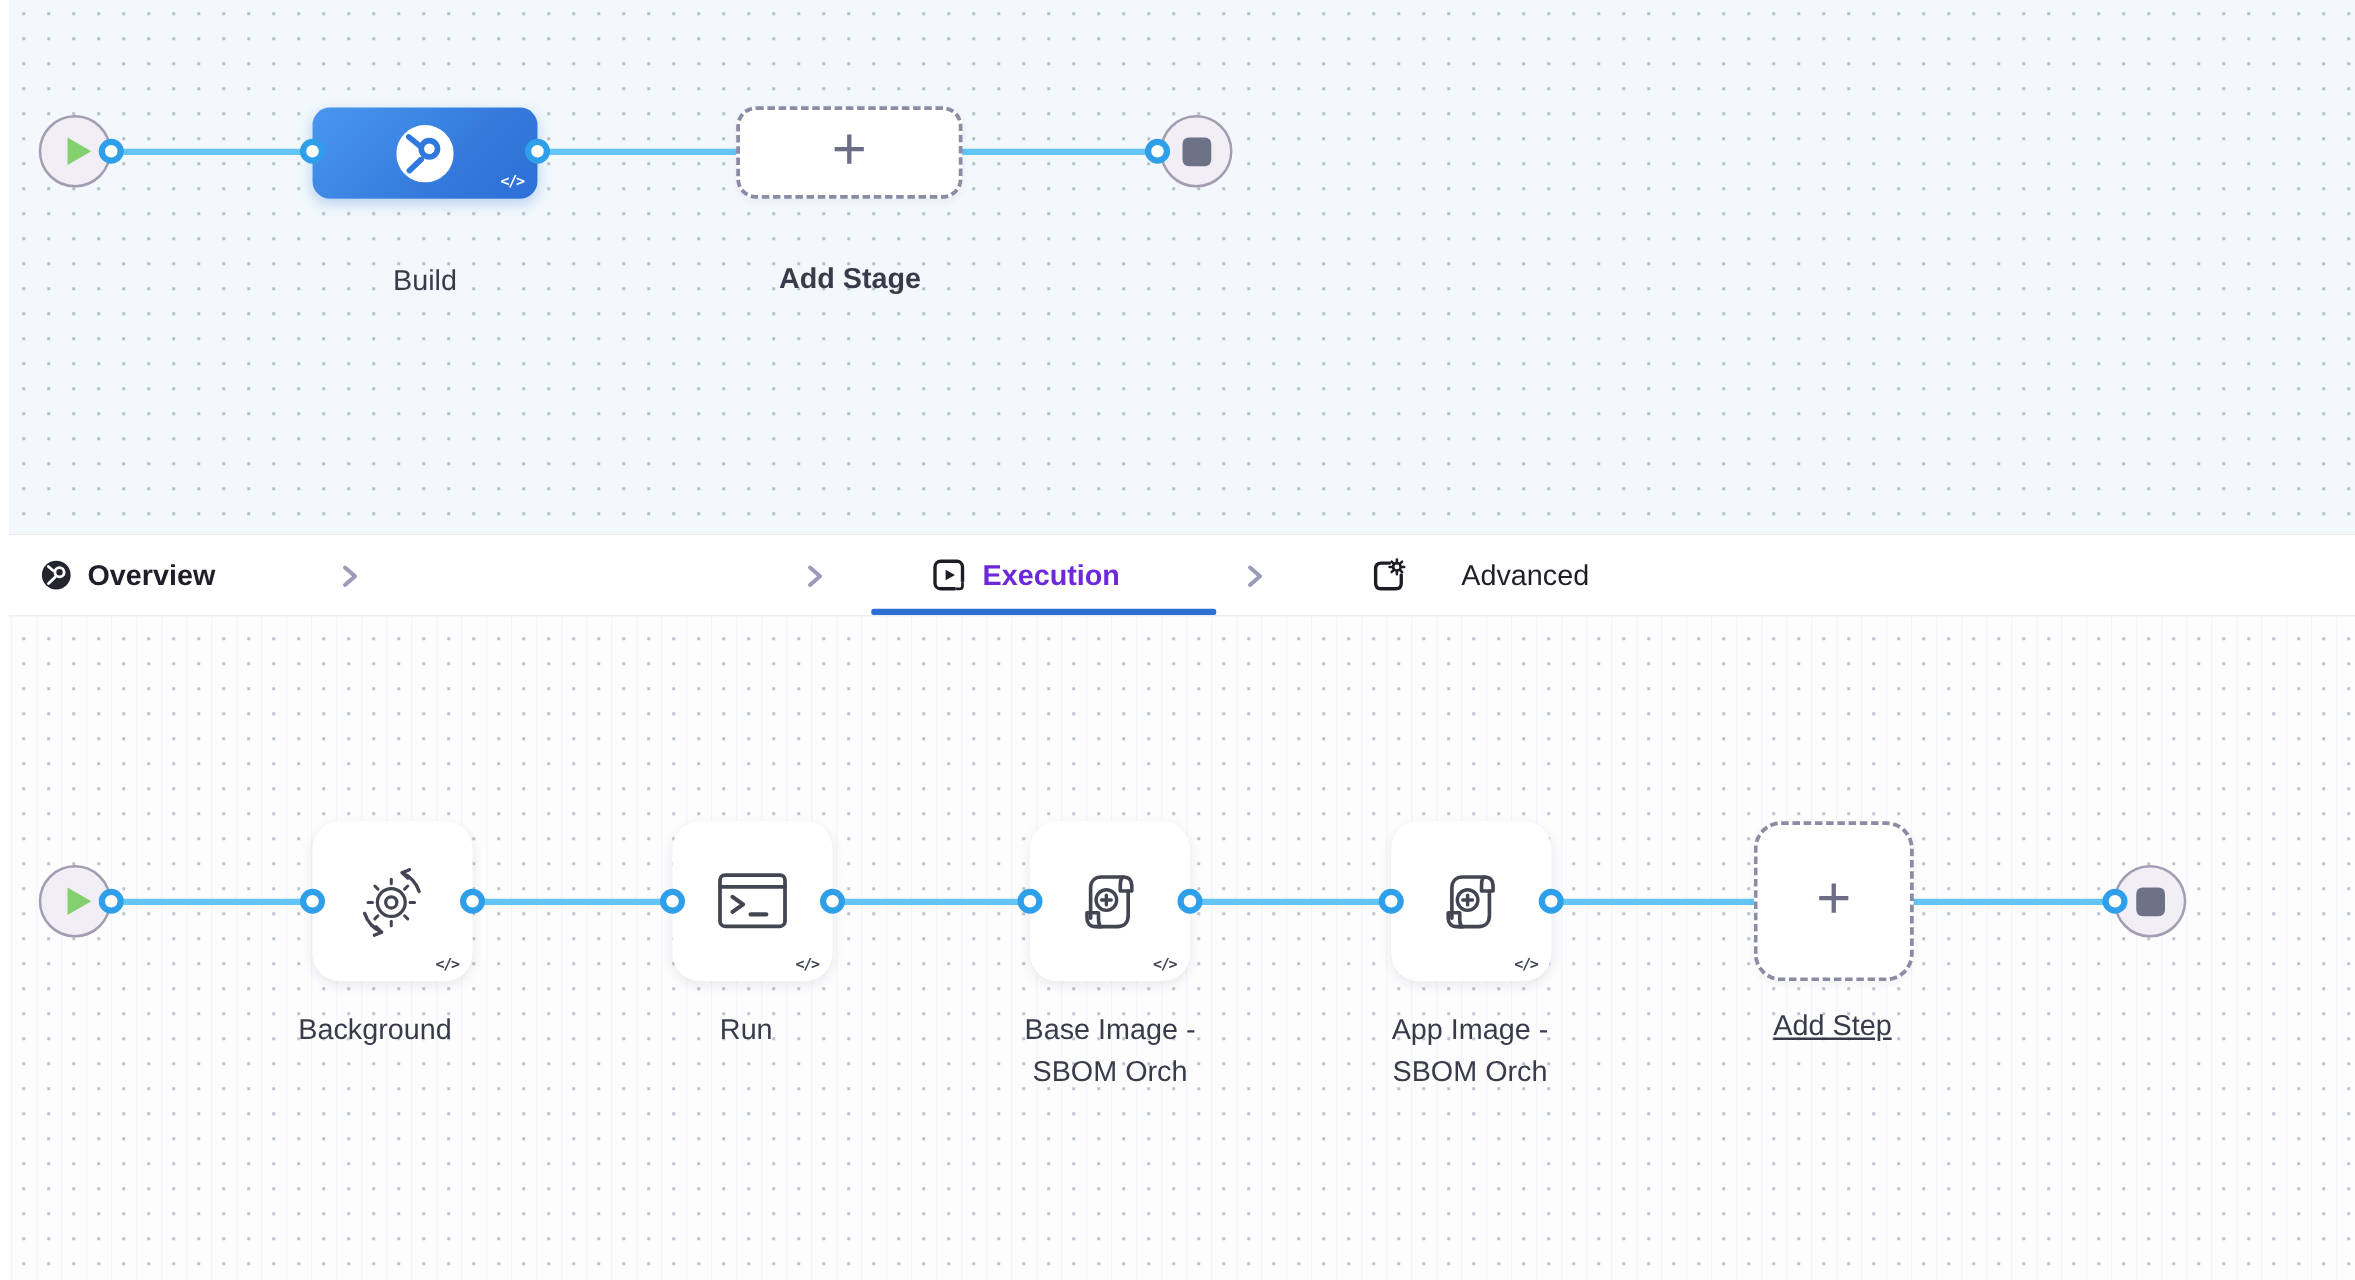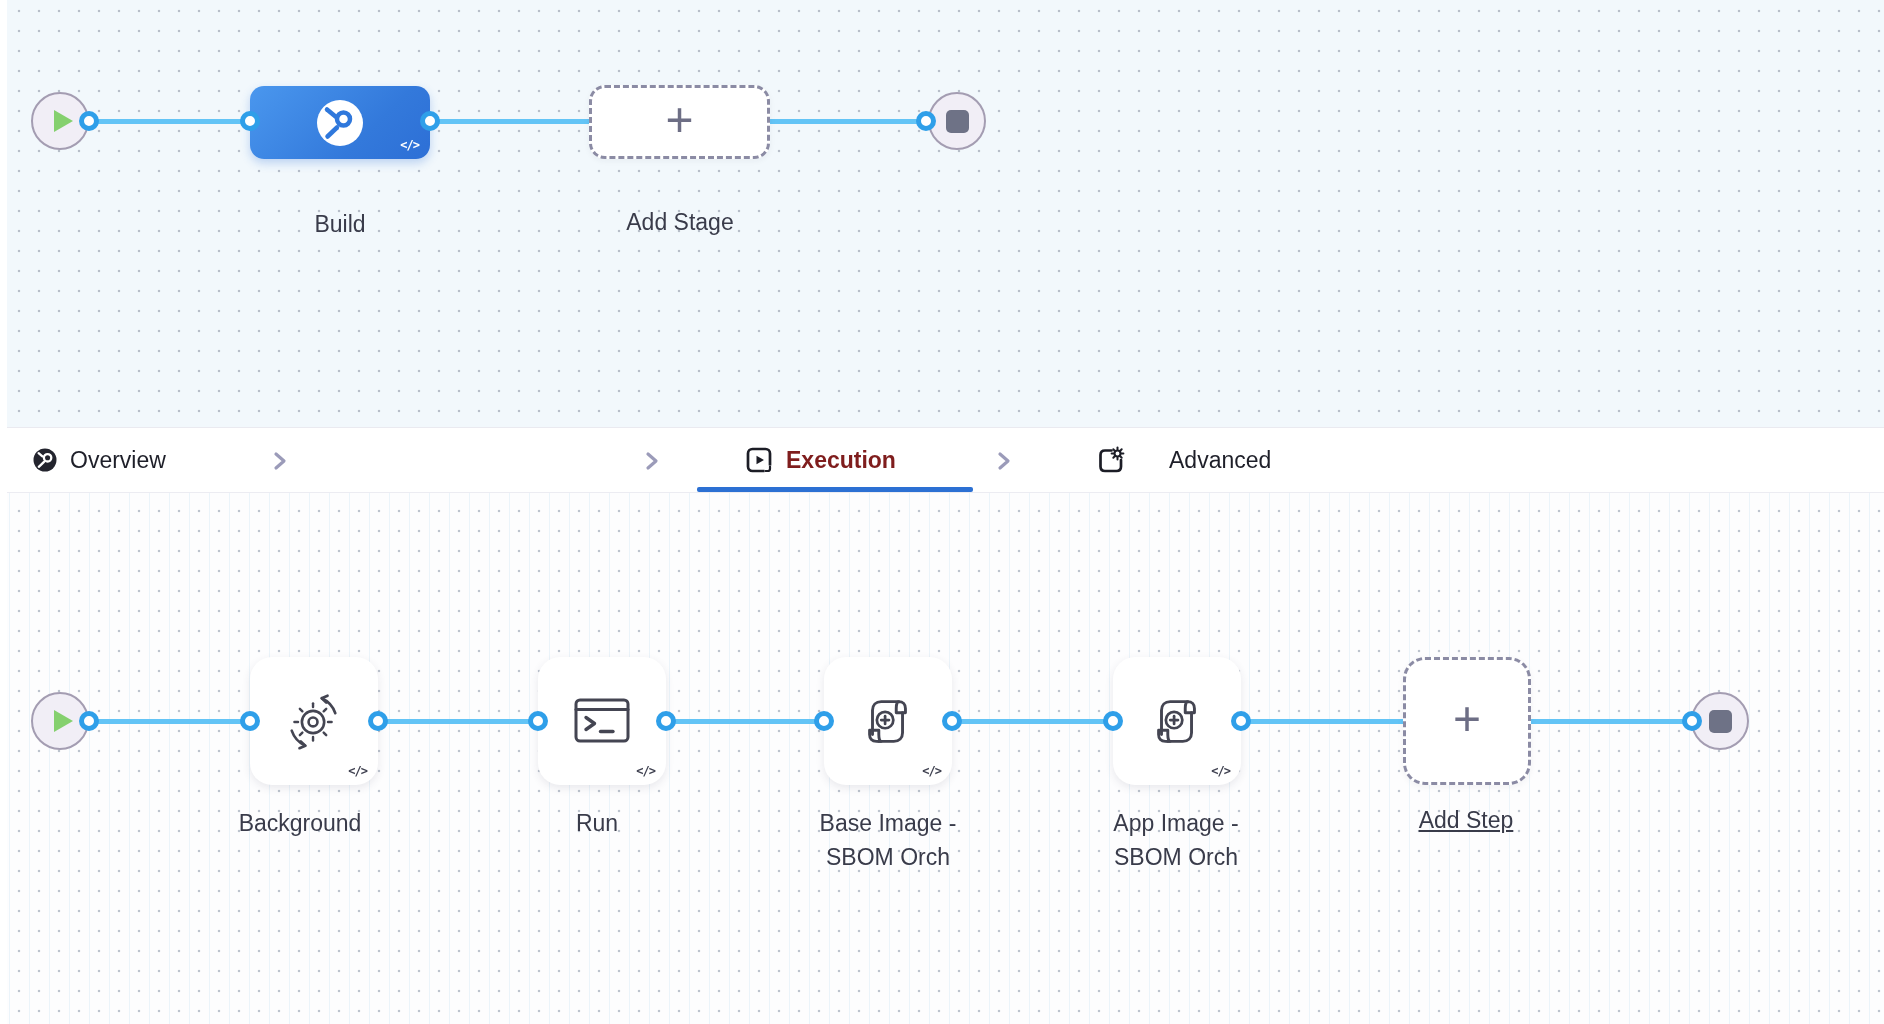--- a/index.html
+++ b/index.html
@@ -38,21 +38,21 @@
   .code-badge.light{color:#fff;}
   .code-badge.dark{color:#3f4150;}
   .node-label{position:absolute;transform:translateX(-50%);font-size:23px;line-height:34px;
       color:#393b4a;text-align:center;width:190px;z-index:2;}
 
   
   .tab-bar{position:absolute;left:0;top:427px;width:1884px;height:66px;background:#fff;
       border-top:1px solid #eaeaf0;border-bottom:1px solid #ececf2;box-sizing:border-box;z-index:5;}
   .tab{position:absolute;top:0;height:100%;display:flex;align-items:center;gap:13px;
       font-size:23px;color:#1e1f29;cursor:pointer;}
-  .tab.active{font-weight:700;color:#7f1d1d;justify-content:space-between;}
+  .tab.active{font-weight:700;color:#6d28d9;justify-content:space-between;}
   .tab-chevron{position:absolute;top:22px;width:20px;height:22px;}
   .tab-underline{position:absolute;left:697px;bottom:0;width:276px;height:5px;background:#2c70d3;border-radius:2px;}
 
   svg{display:block;}
 </style>
 </head>
 <body>
 
 <div class="app">
 
@@ -83,26 +83,26 @@
     <div class="add-box" style="left:589px;top:85px;width:181px;height:74px;border-radius:16px;">
       <span class="plus">+</span>
     </div>
 
     <div class="connector" style="left:916px;top:111px;"></div>
     <div class="terminal-node" style="left:928px;top:92px;">
       <span class="stop-square"></span>
     </div>
 
     <div class="node-label" style="left:340px;top:207px;">Build</div>
-    <div class="node-label" style="left:680px;top:205px;">Add Stage</div>
+    <div class="node-label" style="left:680px;top:205px;font-weight:bold;">Add Stage</div>
   </div>
 
   <div class="tab-bar">
 
-    <div class="tab" style="left:33px;">
+    <div class="tab" style="left:33px;font-weight:bold;">
       <span>
         <svg width="24" height="24" viewBox="0 0 24 24">
           <circle cx="12" cy="12" r="11.5" fill="#23242e"></circle>
           <g stroke="#ffffff" stroke-width="2.3" fill="none" stroke-linecap="round">
             <line x1="5.6" y1="5.2" x2="9.4" y2="8.4"></line>
             <circle cx="14.6" cy="9.8" r="3.7"></circle>
             <line x1="11" y1="13.8" x2="5.8" y2="18.8"></line>
           </g>
         </svg>
       </span>

